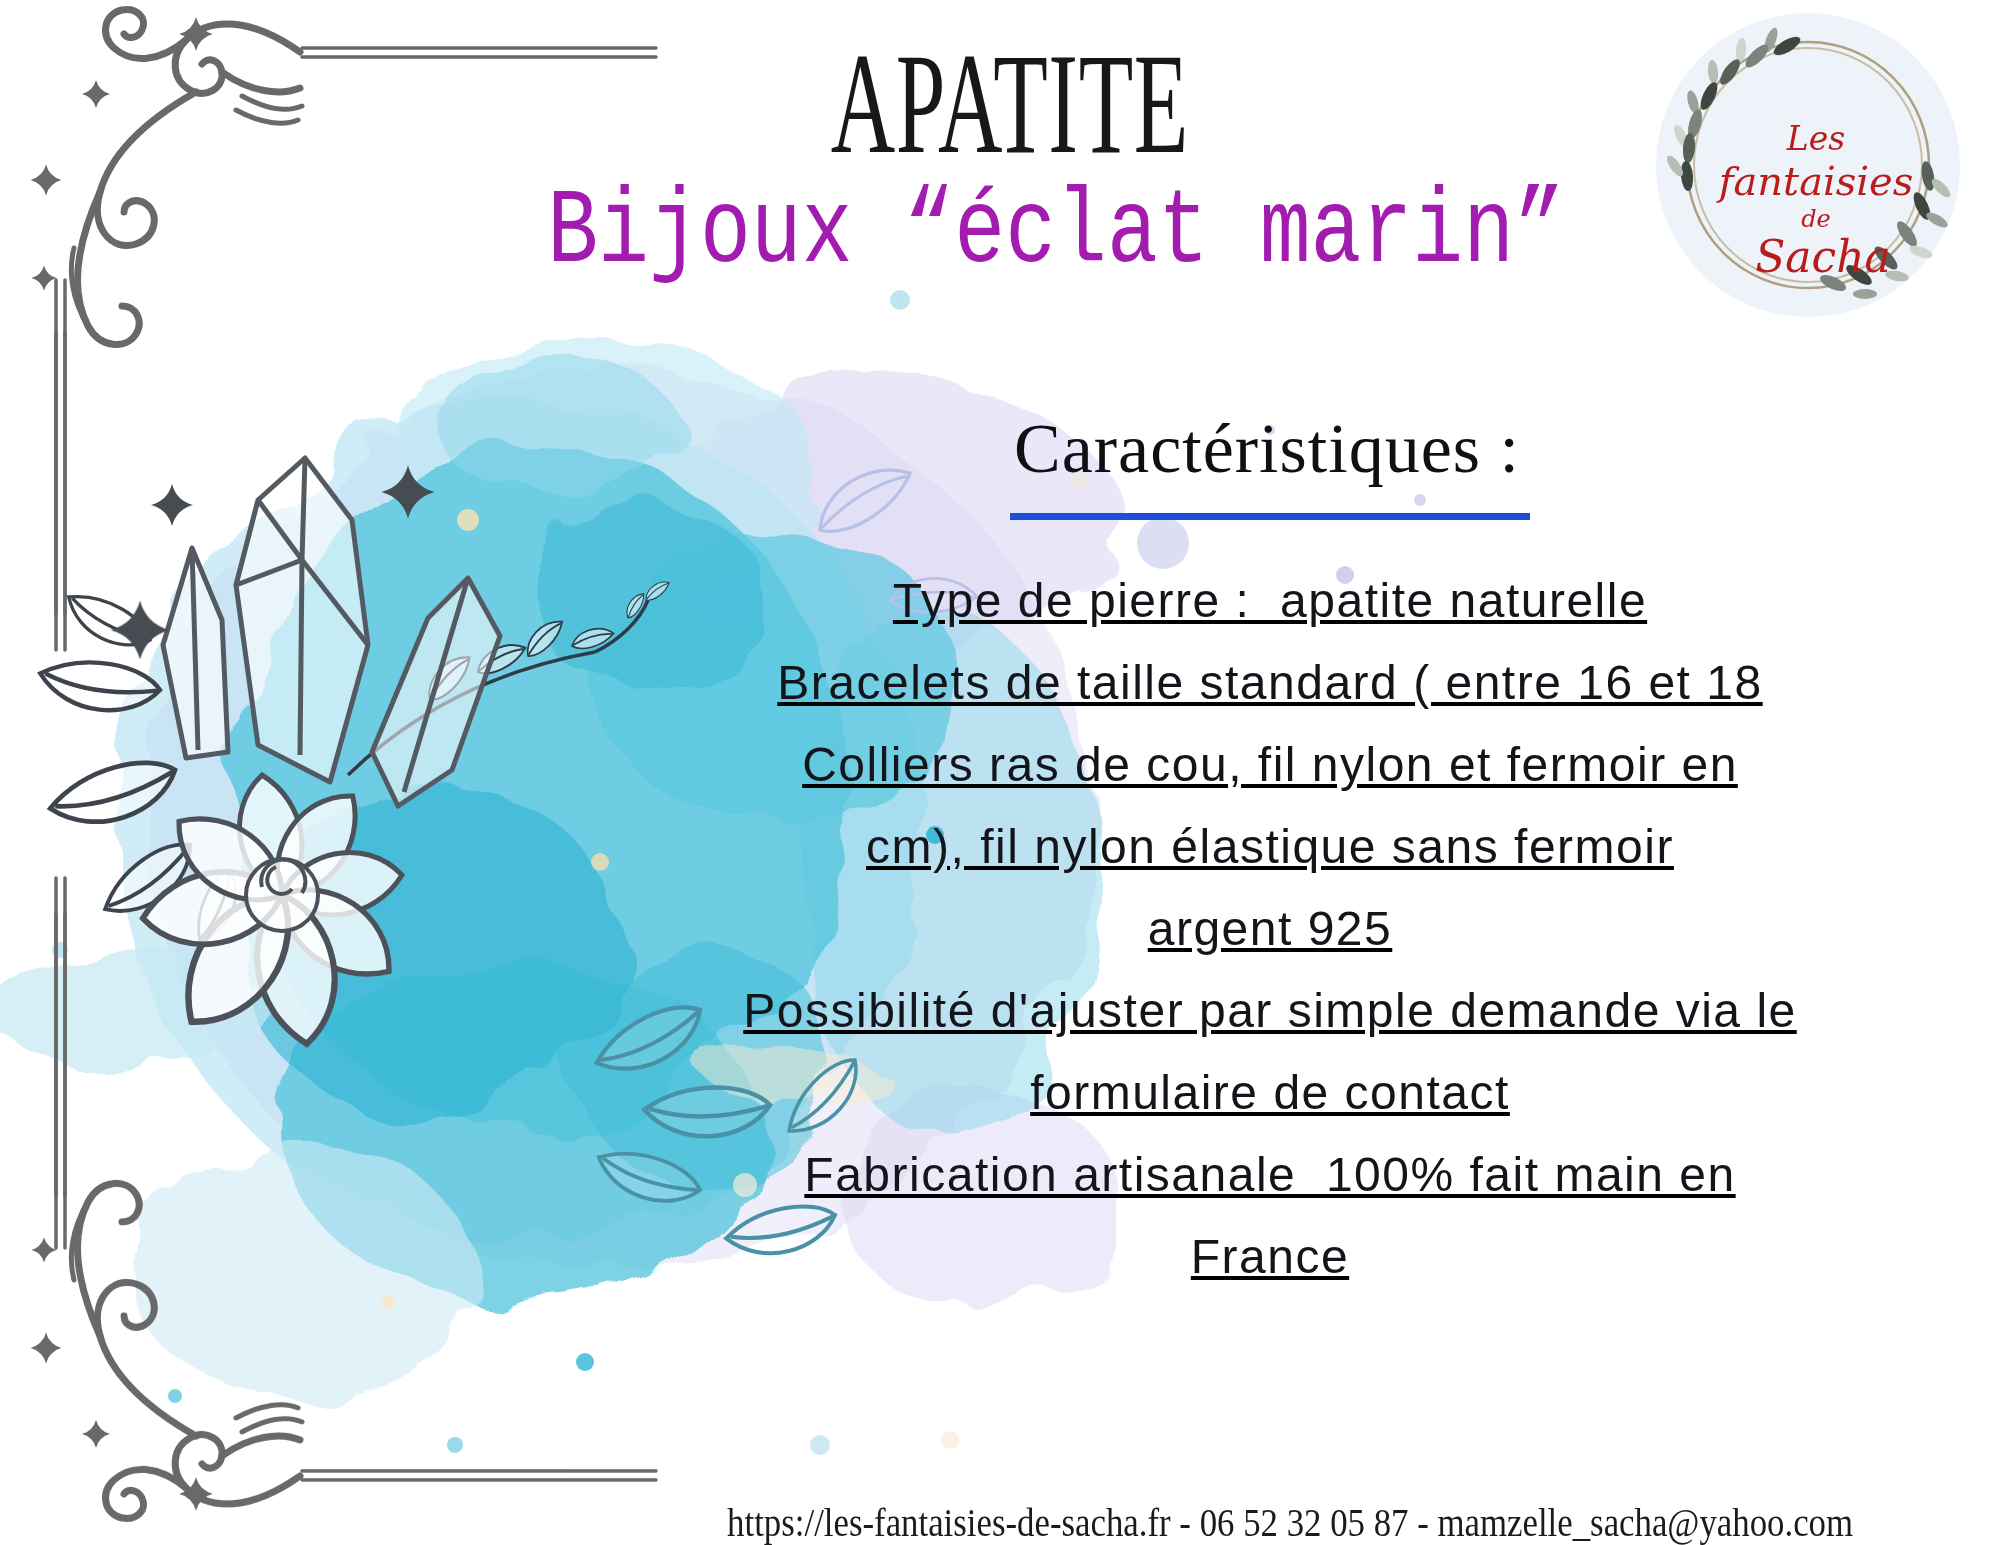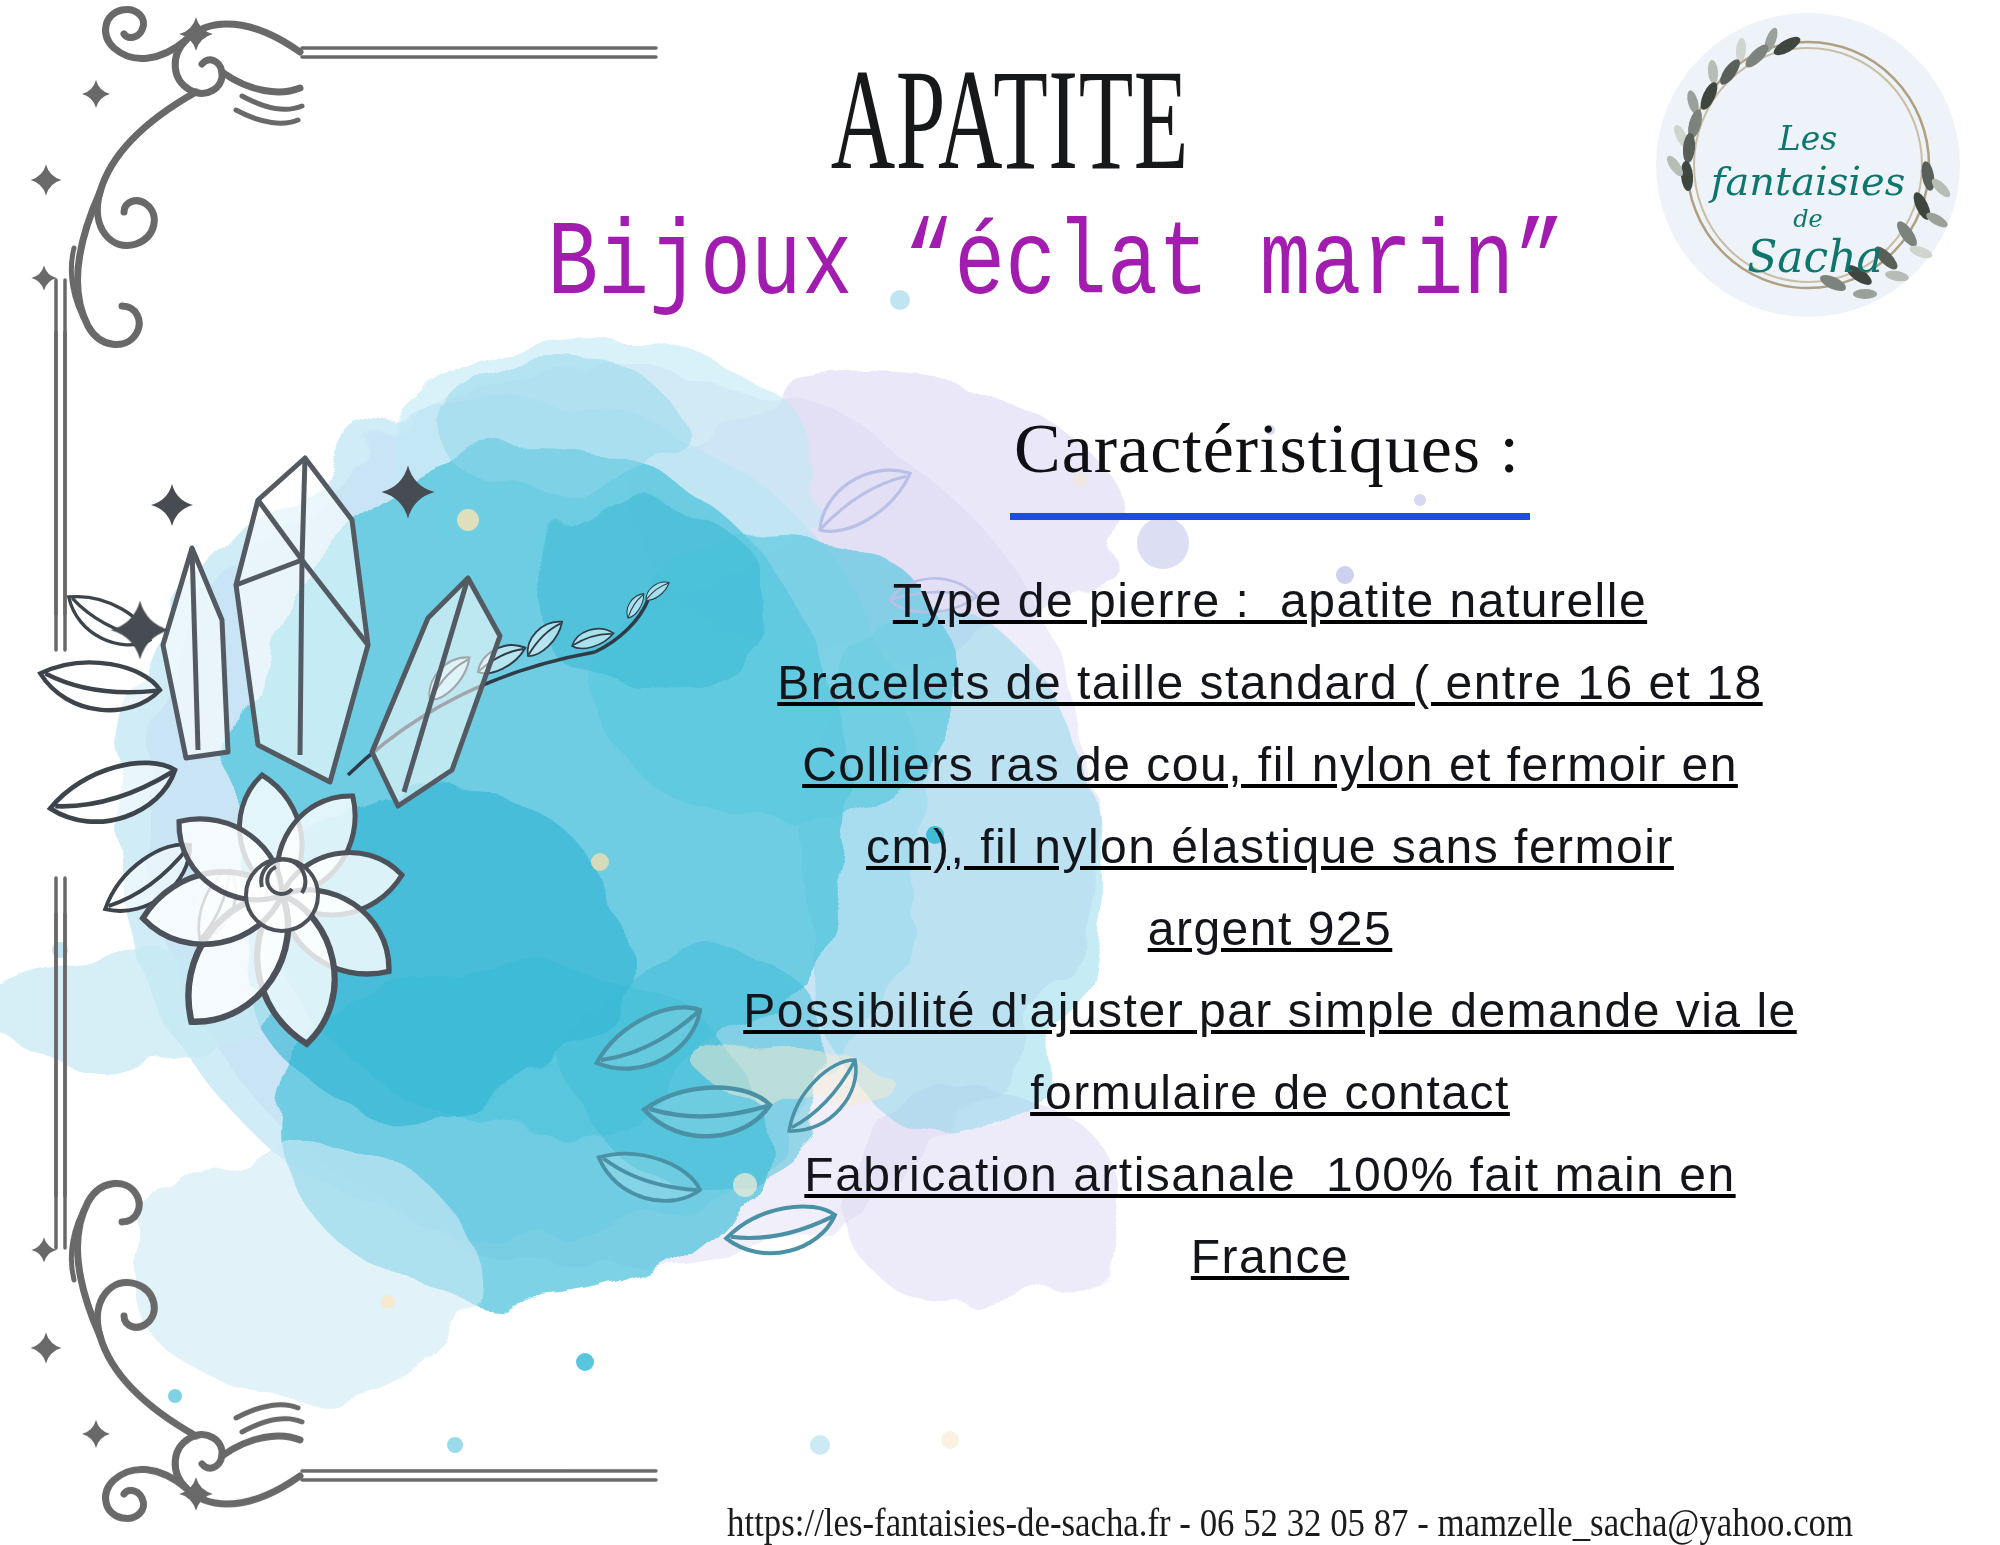--- a/index.html
+++ b/index.html
@@ -1,31 +1,31 @@
 <!DOCTYPE html>
 <html><head>
 <meta charset="utf-8">
 <style>
   html,body{margin:0;padding:0;background:#fff;}
   .canvas{position:relative;width:2000px;height:1545px;background:#fff;overflow:hidden;
           font-family:"Liberation Sans",sans-serif;}
   svg.art{position:absolute;left:0;top:0;width:2000px;height:1545px;}
 
   .title-block{position:absolute;left:420px;top:28px;width:1180px;text-align:center;}
-  .title-block h1{margin:16px;font-family:"Liberation Serif",serif;font-weight:400;
+  .title-block h1{margin:0;font-family:"Liberation Serif",serif;font-weight:400;
       font-size:144px;line-height:1.05;color:#17181a;letter-spacing:1px;white-space:pre;}
   .title-block h2{margin:-6px 0 0 0;font-family:Liberation Mono, monospace;font-weight:400;
       font-size:106px;line-height:1.15;color:#a21caf;white-space:pre;}
   .squeezeT{display:inline-block;transform:scaleX(.62);transform-origin:50% 50%;}
   .squeezeS{display:inline-block;transform:scaleX(.80);transform-origin:50% 50%;}
 
   .logo{position:absolute;left:1653px;top:10px;width:310px;height:310px;}
   .logo svg{position:absolute;left:0;top:0;}
-  .logo-text{position:absolute;left:0;top:112px;width:100%;text-align:center;
-      font-family:"DejaVu Serif",serif;font-style:italic;color:#0f766e;line-height:1.0;}
+  .logo-text{position:absolute;left:8px;top:112px;width:100%;text-align:center;
+      font-family:"DejaVu Serif",serif;font-style:italic;color:#b91c1c;line-height:1.0;}
   .logo-text .l1{font-size:33px;}
   .logo-text .l2{font-size:40px;margin-top:6px;}
   .logo-text .l3{font-size:24px;margin-top:6px;}
   .logo-text .l4{font-size:44px;margin-top:4px;margin-left:14px;}
 
   .specs{position:absolute;left:590px;top:408px;width:1360px;text-align:center;}
   .specs h3{margin:0;font-weight:400;font-size:70px;color:#101014;letter-spacing:1px;}
   .specs h3 .hd{display:inline-block;border-bottom:7px solid #1d4ed8;
       padding:0 10px 24px 4px;white-space:pre;font-family:Liberation Serif, serif;}
   .lines{position:absolute;left:590px;top:560px;width:1360px;text-decoration:underline;}

